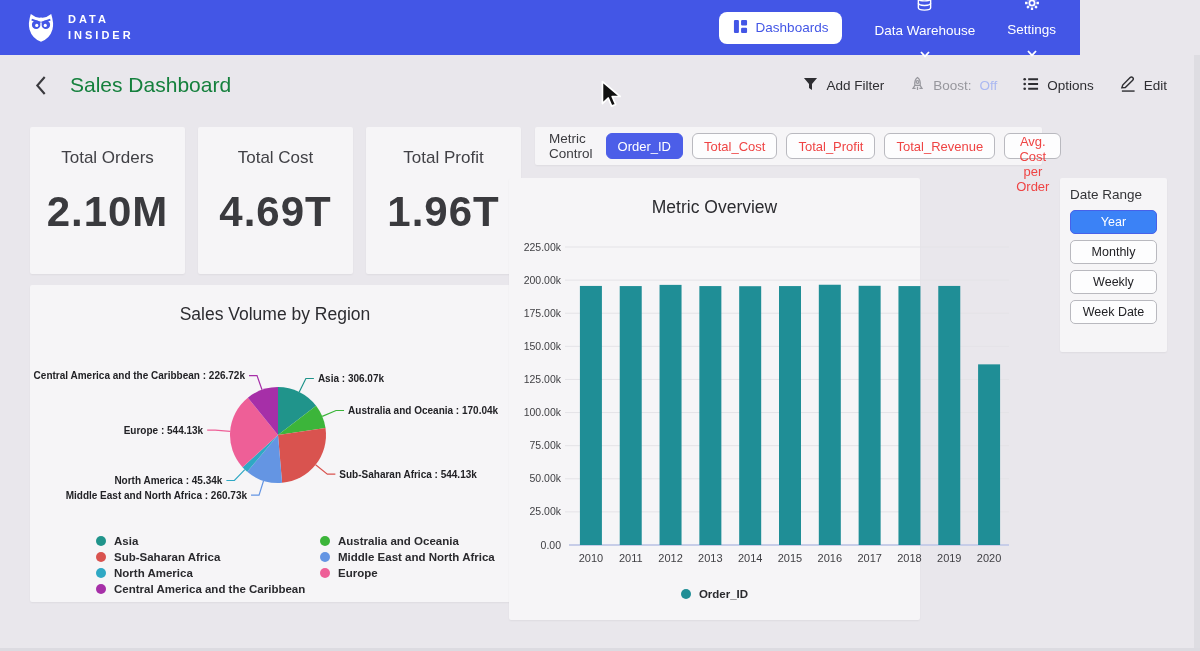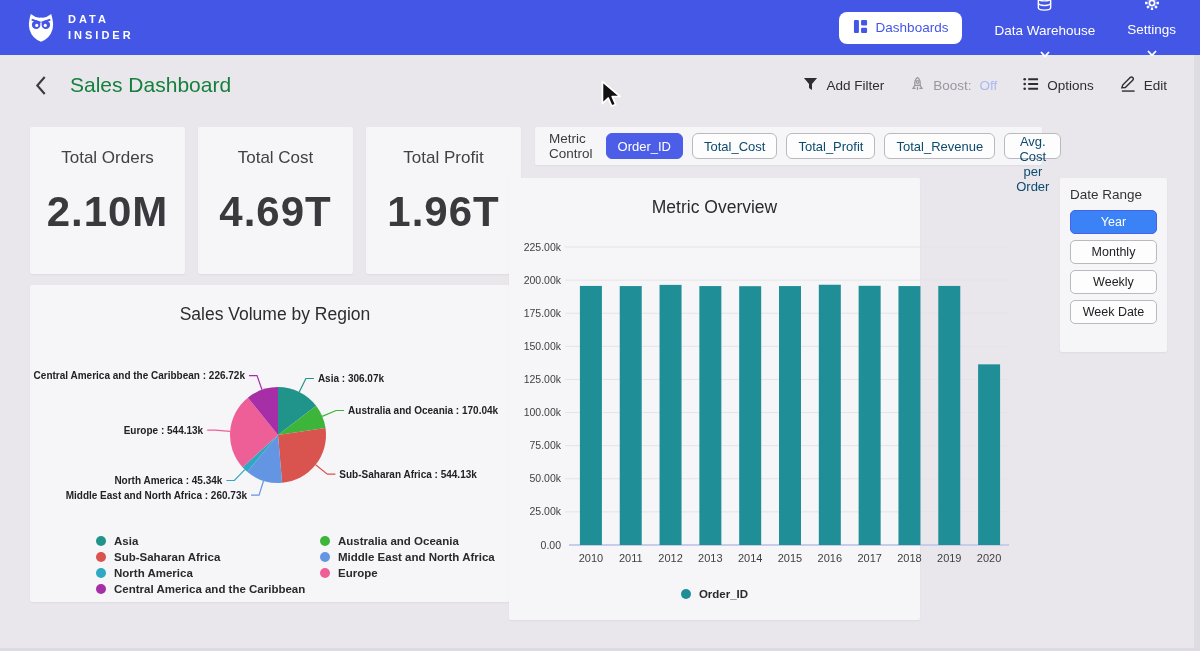--- a/index.html
+++ b/index.html
@@ -2,21 +2,21 @@
 <html><head>
 <meta charset="utf-8">
 <style>
   * { margin:0; padding:0; box-sizing:border-box; }
   html,body { width:1200px; height:651px; overflow:hidden; }
   body {
     font-family:"Liberation Sans","DejaVu Sans",sans-serif;
     background:#e9e7ec; position:relative; color:#2e2e32;
   }
   
-  .navbar { position:absolute; left:0; top:0; width:1200px; height:55px;
+  .navbar { position:absolute; left:0; top:0; width:1080px; height:55px;
     background:#4356e6; display:flex; align-items:center; padding:0 24px; z-index:5; }
   .logo { display:flex; align-items:center; gap:10px; }
   .logo-text { color:#fff; font-size:11px; font-weight:bold; letter-spacing:3px; line-height:1.45; }
   .nav-right { margin-left:auto; display:flex; align-items:center; gap:32px; }
   .pill { background:#fff; color:#4356e6; border-radius:8px; padding:7px 14px;
     display:flex; align-items:center; gap:8px; font-size:13.5px; font-weight:500; cursor:pointer; border:none; }
   .nav-item { display:flex; align-items:center; gap:8px; color:#fff; font-size:13.5px; cursor:pointer;flex-direction:column; }
   
   .page-header { position:absolute; left:0; top:55px; width:1200px; height:60px;
     display:flex; align-items:center; }
@@ -37,21 +37,21 @@
   .pie-svg { position:absolute; left:0; top:58px; overflow:visible; }
   .pie-label { font-size:10px; font-weight:bold; fill:#222226; }
   .pie-legend { position:absolute; left:66px; top:250px; display:grid;
     grid-template-columns:224px auto; row-gap:4px; }
   .legend-item { display:flex; align-items:center; gap:8px; font-size:11.5px; font-weight:bold; color:#2a2a2e; }
   .dot { width:10px; height:10px; border-radius:50%; flex:none; }
   
   .metric-bar { left:535px; top:127px; width:507px; height:38px; display:flex; align-items:center; padding-left:14px; gap:9px; }
   .metric-label { font-size:13.5px; color:#3c3c40; margin-right:4px; }
   .chip { height:26px; padding:0 11px; border-radius:6px; border:1px solid #b9b9bf;
-    background:#fdfdfe; font-size:13px; color:#0c4a6e; cursor:pointer; font-family:inherit; }
+    background:#fdfdfe; font-size:13px; color:#ef4444; cursor:pointer; font-family:inherit; }
   .chip.active { background:#4c5ee8; border-color:#4c5ee8; color:#fff; }
   
   .bar-card { left:509px; top:178px; width:411px; height:442px; }
   .bar-svg { position:absolute; left:0; top:45px; }
   .tick-label { font-size:10.5px; fill:#3f3f43; }
   .xtick-label { font-size:11px; fill:#3f3f43; }
   .bar-legend { position:absolute; bottom:20px; width:100%; display:flex; justify-content:center; align-items:center; gap:8px;
     font-size:11.5px; font-weight:bold; color:#2a2a2e; }
   
   .range-card { left:1060px; top:178px; width:107px; height:174px; padding:9px 10px; }

